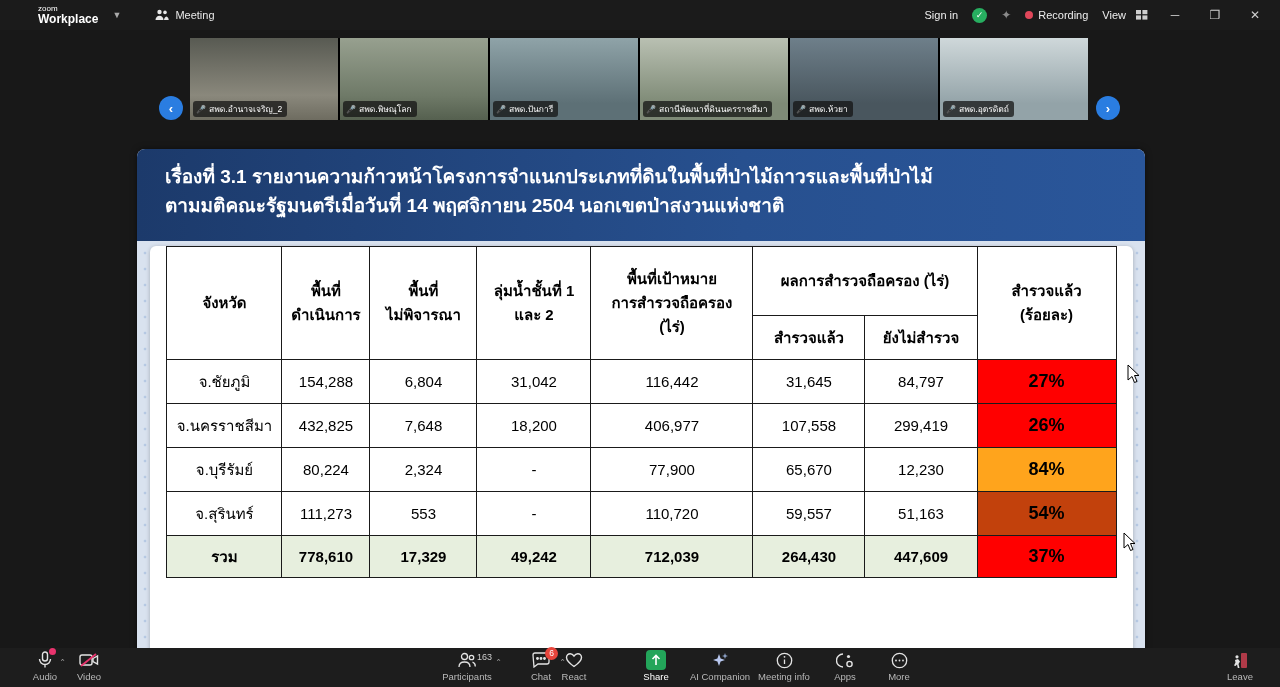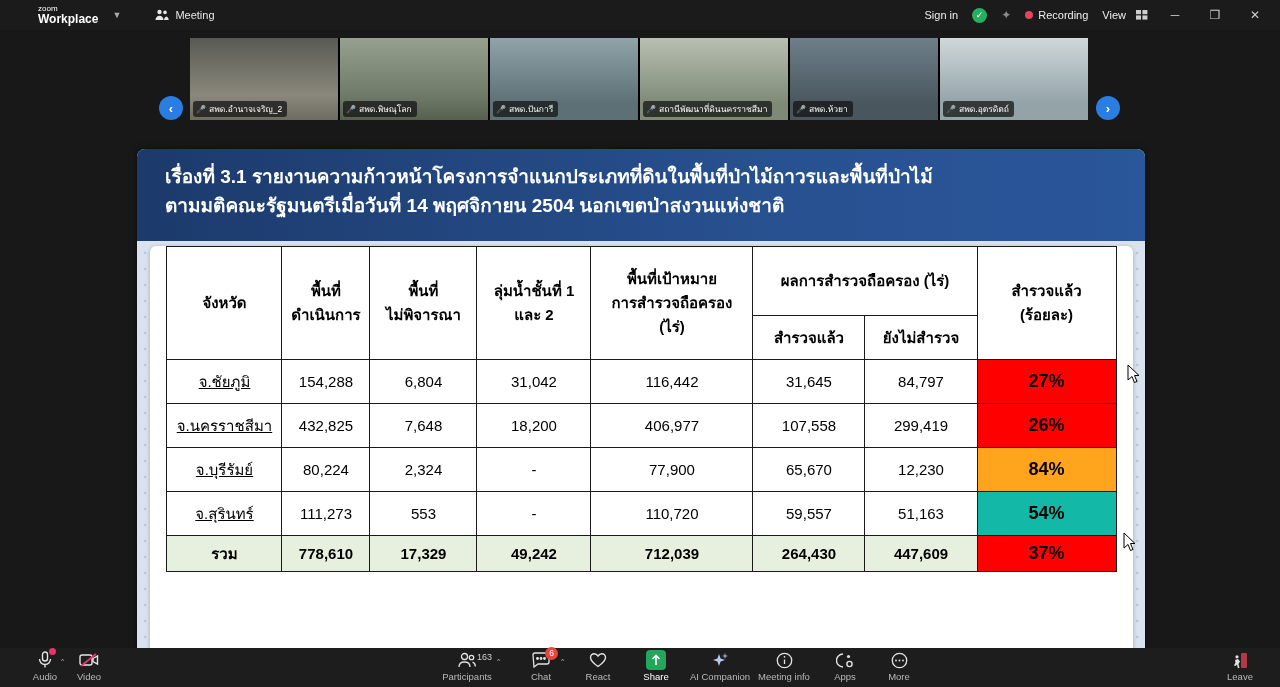--- a/index.html
+++ b/index.html
@@ -67,43 +67,43 @@
     background:#fff; border-radius:6px; box-shadow:0 1px 4px rgba(0,0,0,.25); }
   .heading{ text-align:center; color:#17356b; font-size:36px; font-weight:bold;
     margin:6px 0 4px; }
   table.data{ border-collapse:collapse; margin:0 auto; table-layout:fixed;
     width:949px; font-size:15px; color:#000; }
   table.data th, table.data td{ border:1px solid #1a1a1a; text-align:center;
     vertical-align:middle; padding:2px 4px; }
   table.data th{ font-weight:bold; white-space:pre-line; }
   .hrow1 th{ height:69px; } .hrow2 th{ height:44px; }
   .drow td{ height:44px; }
-  .trow td{ height:36px; background:#e7efde; font-weight:bold; }
-  td.prov{ text-align:left; padding-left:10px;text-decoration:underline; }
+  .trow td{ height:42px; background:#e7efde; font-weight:bold; }
+  td.prov{ text-align:left; padding-left:10px; }
   td.pct{ font-weight:bold; font-size:18px; }
   .c0{width:115px}.c1{width:88px}.c2{width:107px}.c3{width:114px}
   .c4{width:162px}.c5{width:112px}.c6{width:112px}.c7{width:139px}
   .cursor{ position:absolute; pointer-events:none; }
 
   
   .bottombar{ position:absolute; left:0; top:648px; width:1280px; height:39px;
     background:#1d1d1d; color:#cfcfcf; }
   .tbtn{ position:absolute; top:2px; display:flex; flex-direction:column;
     align-items:center; gap:1px; font-size:9.5px; color:#b9b9b9; width:70px; }
   .tico{ height:20px; display:flex; align-items:center; justify-content:center;
     position:relative; color:#e3e3e3; }
   .caret{ position:absolute; top:8px; font-size:8px; color:#9a9a9a; }
   .badge{ position:absolute; top:-3px; right:-8px; background:#e8453c; color:#fff;
     border-radius:8px; min-width:13px; height:13px; font-size:8.5px; line-height:13px;
     text-align:center; padding:0 2px; }
   .pcount{ position:absolute; top:2px; right:-16px; font-size:9px; color:#cfcfcf; }
   .share-ico{ width:20px; height:20px; background:#23a55a; border-radius:4px;
     display:flex; align-items:center; justify-content:center; color:#fff; }
   .b-audio{left:10px}.b-video{left:54px}
-  .b-part{left:432px}.b-chat{left:506px}.b-react{left:563px}.b-share{left:621px}
+  .b-part{left:432px}.b-chat{left:506px}.b-react{left:539px}.b-share{left:621px}
   .b-ai{left:685px}.b-info{left:749px}.b-apps{left:810px}.b-more{left:864px}
   .b-leave{left:1212px; width:56px;}
   svg{ display:block; }
 </style>
 </head>
 <body>
 
 <div class="titlebar">
   <div class="logo">
     <span class="l1">zoom</span>
@@ -253,21 +253,21 @@
         <td class="pct" style="background: rgb(255, 164, 28);">84%</td>
       </tr>
       <tr class="drow">
         <td class="prov">จ.สุรินทร์</td>
         <td>111,273</td>
         <td>553</td>
         <td>-</td>
         <td>110,720</td>
         <td>59,557</td>
         <td>51,163</td>
-        <td class="pct" style="background: #14b8a6;">54%</td>
+        <td class="pct" style="background: #c2410c;">54%</td>
       </tr>
       <tr class="trow">
         <td>รวม</td>
         <td>778,610</td>
         <td>17,329</td>
         <td>49,242</td>
         <td>712,039</td>
         <td>264,430</td>
         <td>447,609</td>
         <td class="pct" style="background: rgb(255, 0, 0);">37%</td>

